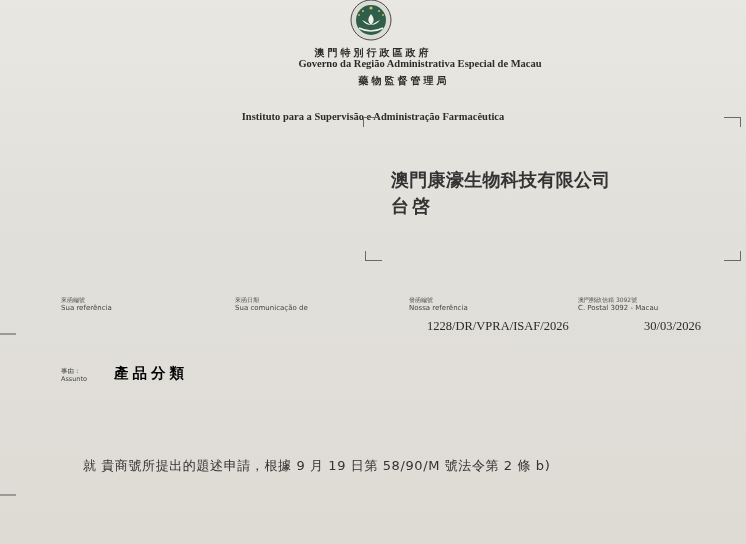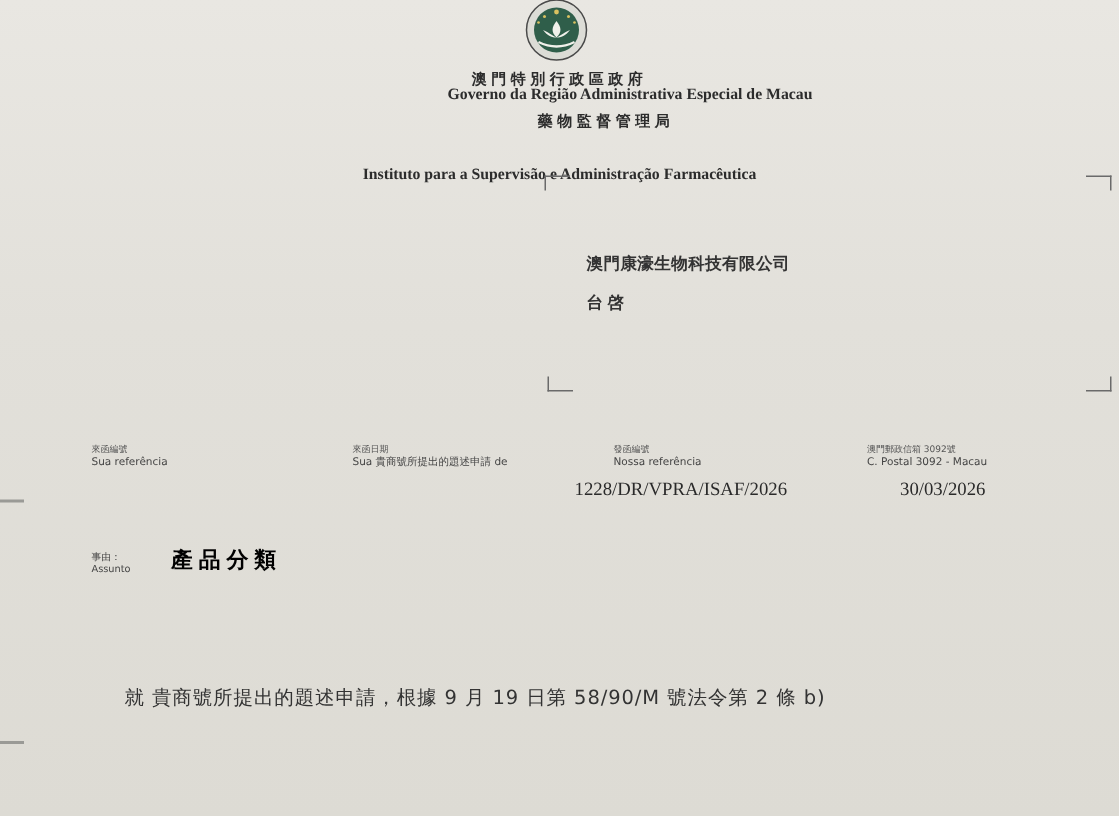--- a/index.html
+++ b/index.html
@@ -19,27 +19,27 @@
     .hdr.cn2 { top: 74px; font-size: 10px; letter-spacing: 3px; margin-left: 31px; }
     .hdr.pt2 { top: 86px; font-size: 10.5px; margin-top: 25px; }
 
     .mark { position: absolute; border-color: #6a6a6a; border-style: solid; width: 16px; height: 9px; }
     .mark.tl { left: 363px; top: 117px; border-width: 1.5px 0 0 1.5px; }
     .mark.tr { left: 724px; top: 117px; border-width: 1.5px 1.5px 0 0; }
     .mark.bl { left: 365px; top: 251px; border-width: 0 0 1.5px 1.5px; }
     .mark.br { left: 724px; top: 251px; border-width: 0 1.5px 1.5px 0; }
     .edge-mark { position: absolute; left: 0; width: 16px; height: 2px; background: #9a9a96; }
 
-    .addr { position: absolute; left: 391px; font-size: 11px; color: #333; font-weight: bold; letter-spacing: 0.3px; }
+    .addr { position: absolute; left: 391px; font-size: 18px; color: #333; font-weight: bold; letter-spacing: 0.3px; }
     .addr.l1 { top: 168px; }
     .addr.l2 { top: 194px; letter-spacing: 3px; }
 
     .refblk { position: absolute; top: 295px; font-size: 7px; color: #444; line-height: 9px; }
     .refblk .cn { font-size: 6px; color: #555; }
-    .refval { position: absolute; top: 319px; font-family: "Liberation Serif", serif; font-size: 12.5px; color: #2a2a2a; }
+    .refval { position: absolute; top: 319px; font-family: "Liberation Serif", serif; font-size: 12.5px; color: #2a2a2a; margin-left: 44px; }
 
     .subj-lbl { position: absolute; left: 61px; top: 367px; font-size: 6.5px; color: #444; line-height: 8px; }
     .subj { position: absolute; left: 114px; top: 364px; font-size: 14.5px; font-weight: bold; letter-spacing: 4px; color: #000000; }
 
     .body { position: absolute; left: 64px; top: 412px; width: 680px; font-size: 13px; line-height: 21.5px; color: #333; letter-spacing: 0.6px; white-space: pre; }
     .body .ln { display: block; height: 21.5px; }
   </style>
 </head>
 <body>
 
@@ -74,21 +74,21 @@
 
   <div class="addr l1">澳門康濠生物科技有限公司</div>
   <div class="addr l2">台啓</div>
 
   <div class="refblk" style="left:61px">
     <div class="cn">來函編號</div>
     <div>Sua referência</div>
   </div>
   <div class="refblk" style="left:235px">
     <div class="cn">來函日期</div>
-    <div>Sua 貴商號所提出的題述申請 de</div>
+    <div>Sua comunicação de</div>
   </div>
   <div class="refblk" style="left:409px">
     <div class="cn">發函編號</div>
     <div>Nossa referência</div>
   </div>
   <div class="refblk" style="left:578px">
     <div class="cn">澳門郵政信箱 3092號</div>
     <div>C. Postal 3092 - Macau</div>
   </div>
   <div class="refval" style="left:383px">1228/DR/VPRA/ISAF/2026</div>

